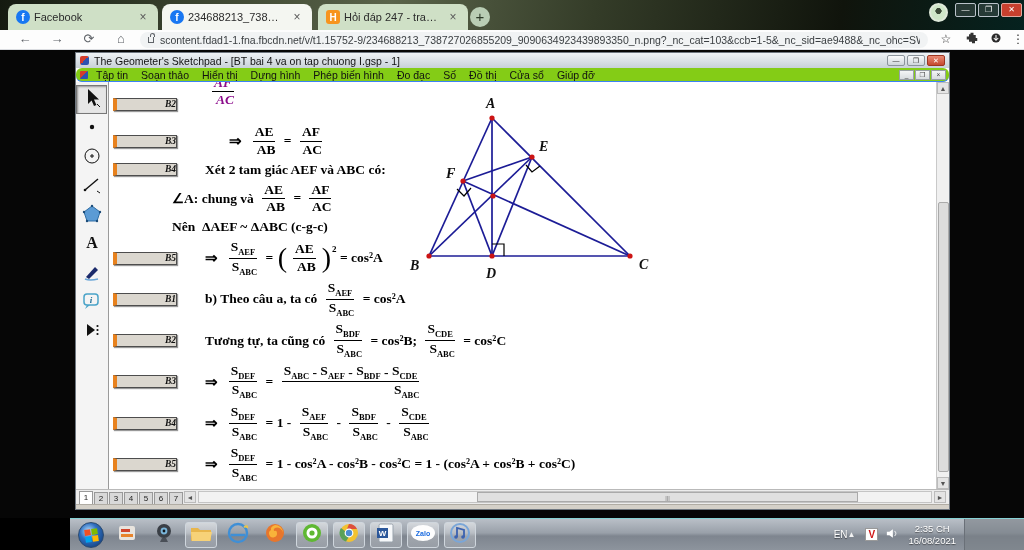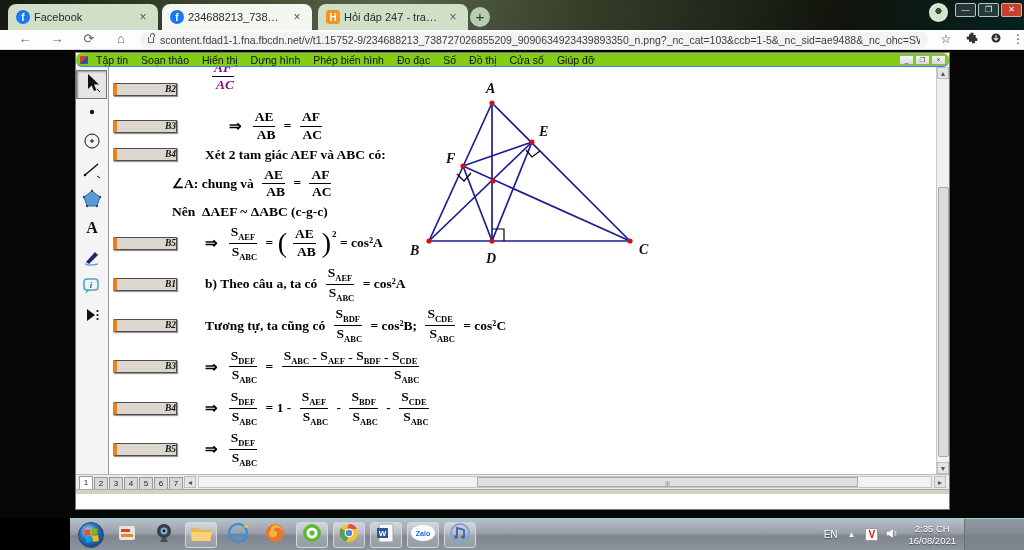--- a/index.html
+++ b/index.html
@@ -103,21 +103,21 @@
   #taskbar { position:absolute; left:70px; top:518px; width:954px; height:32px;
     background:linear-gradient(#b9bfc7 0%,#99a0a9 45%,#7e858f 55%,#8d949d 100%);
     border-top:1px solid #86d2d4; display:flex; align-items:center; }
   #startorb { width:26px; height:26px; border-radius:50%; margin:0 7px 0 8px;
     background:radial-gradient(circle at 40% 35%,#9ecdf5 8%,#2f6fc0 40%,#123c77 90%); border:1px solid #2a4a70; position:relative; }
   #startorb .flag { position:absolute; left:6px; top:6px; width:13px; height:13px; transform:rotate(-8deg);
     display:grid; grid-template-columns:6px 6px; grid-template-rows:6px 6px; gap:1px; }
   .taskico { width:32px; height:26px; margin-right:5px; display:flex; align-items:center; justify-content:center; border-radius:3px; }
   .taskico.active { border:1px solid #cfd6dd; background:linear-gradient(rgba(255,255,255,.45),rgba(255,255,255,.12)); }
   #tray { margin-left:auto; display:flex; align-items:center; color:#fff; font-size:10px; }
-  #tray .lang { margin-right:10px; text-shadow:0 1px 1px rgba(0,0,0,.5); }
+  #tray .lang { text-shadow:0 1px 1px rgba(0,0,0,.5); }
   #tray .hidearr { font-size:8px; margin-right:10px; color:#f2f2f2; }
   #vietkey { width:13px; height:13px; background:#fff; border:1px solid #999; color:#d01818;
     font-size:10px; font-weight:bold; line-height:12px; text-align:center; margin-right:8px; }
   #speaker { font-size:11px; margin-right:10px; }
   #clock { text-align:center; font-size:9.5px; line-height:1.25; text-shadow:0 1px 1px rgba(0,0,0,.5); margin-right:8px; }
   #showdesk { width:60px; height:32px; border-left:1px solid #6a7078; background:rgba(120,126,134,.6); }
 </style>
 </head>
 <body>
 
@@ -166,20 +166,29 @@
         <circle cx="8" cy="8" r="6" fill="#2b2b2b"></circle>
         <path d="M8 4v6M5 8l3 3 3-3" stroke="#fff" stroke-width="1.4" fill="none"></path>
       </svg>
   </div>
   <div class="extico" style="left:1008px">⋮</div>
 </div>
 
 <div id="viewer"></div>
 
 <div id="gsp">
+  <div id="gsp-title">
+    <span id="gsp-logo"></span>
+    <span>The Geometer's Sketchpad - [BT bai 4 va on tap chuong I.gsp - 1]</span>
+    <span class="gspbtns">
+      <span class="gspbtn">—</span>
+      <span class="gspbtn">❐</span>
+      <span class="gspbtn close">✕</span>
+    </span>
+  </div>
   <div id="gsp-menu">
     <span class="micon"></span>
     <span id="menu-holder"><span class="mitem">Tập tin</span><span class="mitem">Soạn thảo</span><span class="mitem">Hiển thị</span><span class="mitem">Dựng hình</span><span class="mitem">Phép biến hình</span><span class="mitem">Đo đạc</span><span class="mitem">Số</span><span class="mitem">Đồ thị</span><span class="mitem">Cửa sổ</span><span class="mitem">Giúp đỡ</span></span>
     <span class="docbtns">
       <span class="docbtn">_</span>
       <span class="docbtn">❐</span>
       <span class="docbtn">×</span>
     </span>
   </div>
   <div id="gsp-body">
@@ -463,20 +472,21 @@
             <span class="mline ">
               <span class="arrow">⇒</span>
               <span class="frac">
                 <span class="num">
                   <span class="sb">S<sub>DEF</sub></span>
                 </span>
                 <span class="den">
                   <span class="sb">S<sub>ABC</sub></span>
                 </span>
               </span>
+              <span class="mtxt"> = 1 - cos²A - cos²B - cos²C = 1 - (cos²A + cos²B + cos²C)</span>
             </span>
           </div>
         </div>
       <svg id="diagram" style="position:absolute; left:291px; top:4px;" width="290" height="200" viewBox="0 0 290 200">
           <line x1="92" y1="32" x2="29" y2="170" stroke="#1c1c96" stroke-width="1.7"></line>
           <line x1="29" y1="170" x2="230" y2="170" stroke="#1c1c96" stroke-width="1.7"></line>
           <line x1="230" y1="170" x2="92" y2="32" stroke="#1c1c96" stroke-width="1.7"></line>
           <line x1="92" y1="32" x2="92" y2="170" stroke="#1c1c96" stroke-width="1.7"></line>
           <line x1="29" y1="170" x2="132" y2="71" stroke="#1c1c96" stroke-width="1.7"></line>
           <line x1="230" y1="170" x2="63" y2="95" stroke="#1c1c96" stroke-width="1.7"></line>

